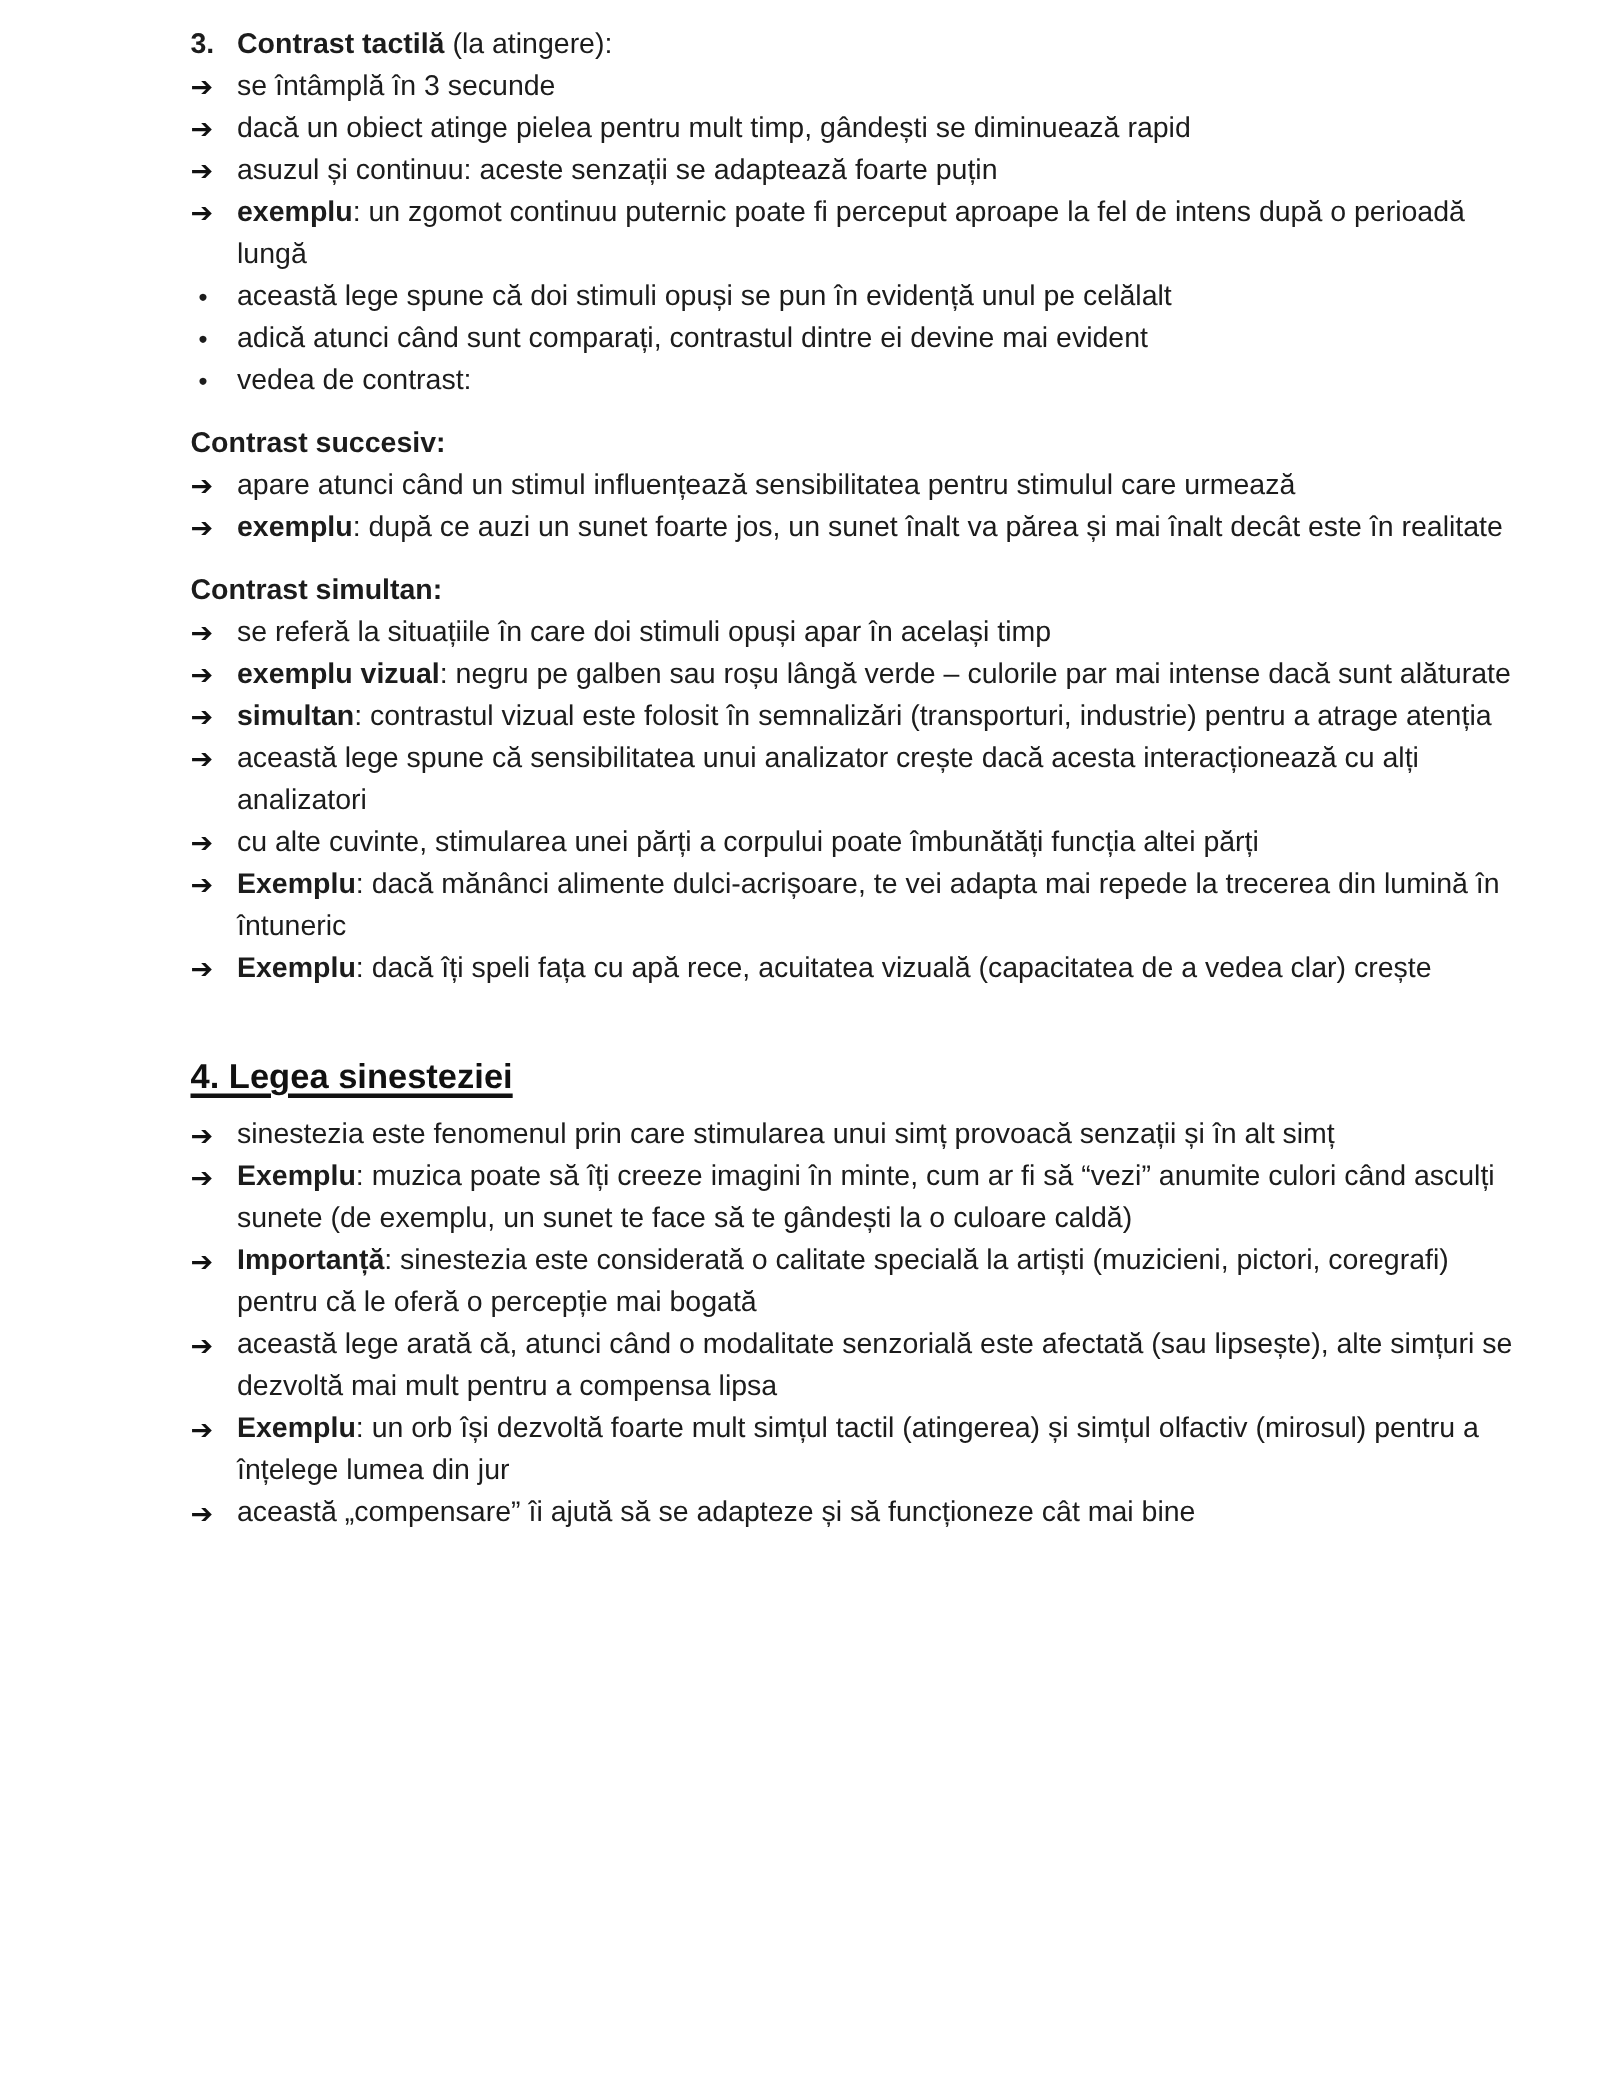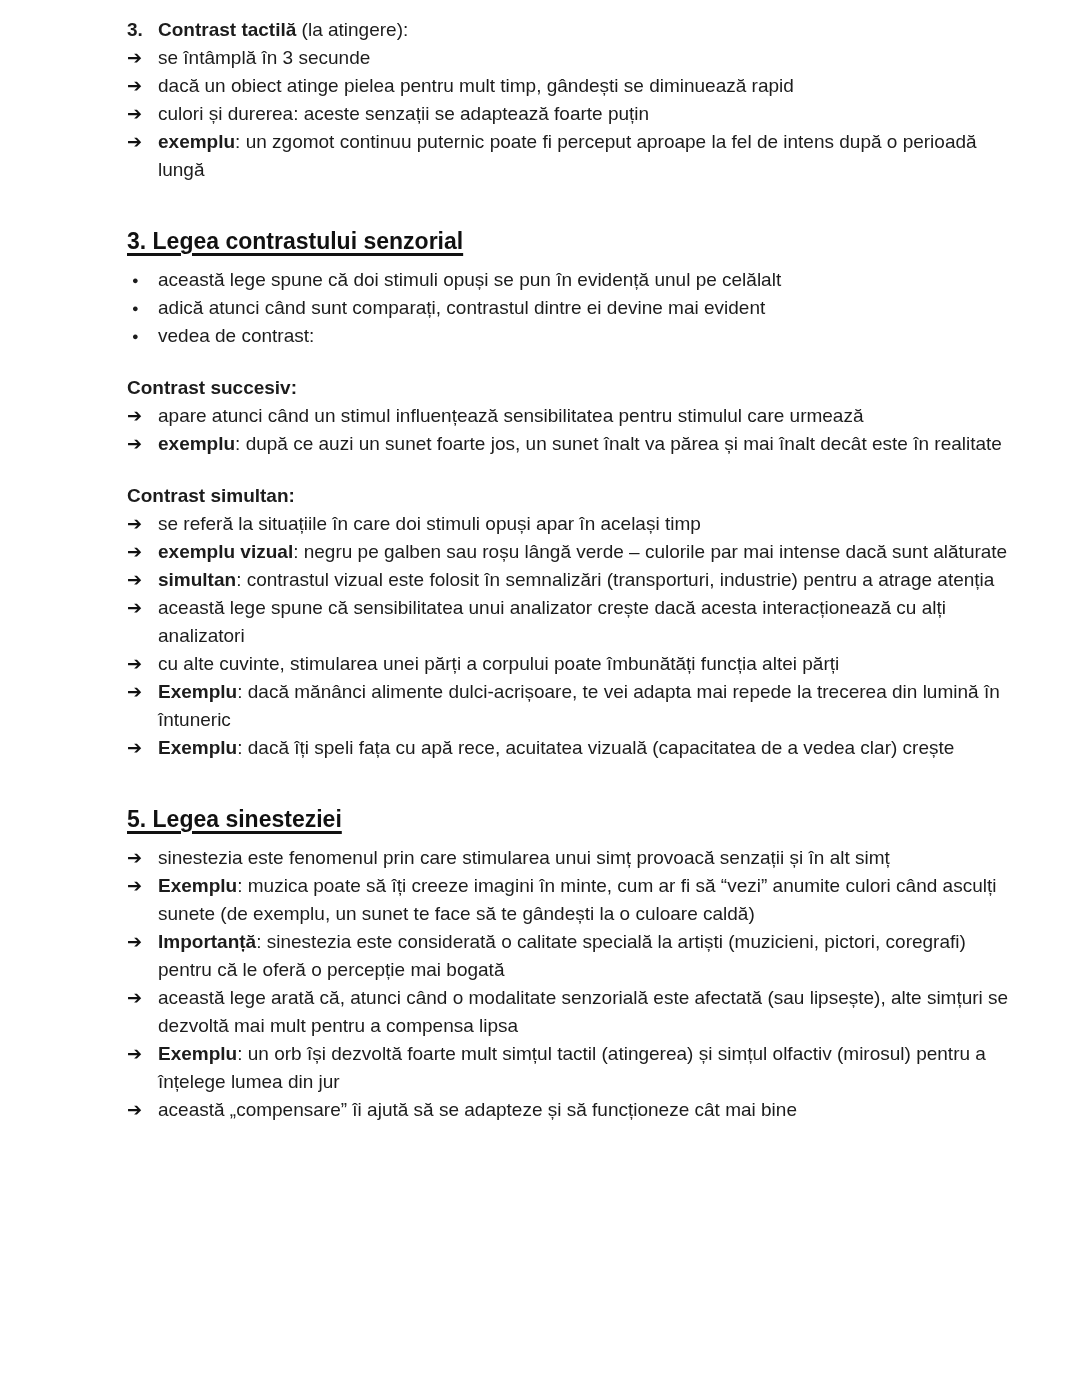--- a/index.html
+++ b/index.html
@@ -48,21 +48,21 @@
     font-size: 23px;
     font-weight: 700;
     text-decoration: underline;
     text-decoration-thickness: 2.5px;
     text-underline-offset: 4px;
     color: #111;
   }
   .subheading {
     font-weight: 700;
     line-height: 28px;
-    margin-top: 24px;
+    margin-top: 14px;
   }
 </style>
 </head>
 <body>
 
 <div class="page">
   <div class="doc">
       <div class="item numbered-item">
         <span class="bullet numbered-bullet">3.</span>
         <span class="item-text"><strong class="bold-label">Contrast tactilă</strong><span class="rest-text"> (la atingere):</span></span>
@@ -70,27 +70,26 @@
       <div class="item arrow-item">
         <span class="bullet arrow-bullet">➔</span>
         <span class="item-text"><span class="rest-text">se întâmplă în 3 secunde</span></span>
       </div>
       <div class="item arrow-item">
         <span class="bullet arrow-bullet">➔</span>
         <span class="item-text"><span class="rest-text">dacă un obiect atinge pielea pentru mult timp, gândești se diminuează rapid</span></span>
       </div>
       <div class="item arrow-item">
         <span class="bullet arrow-bullet">➔</span>
-        <span class="item-text"><span class="rest-text">culori și durerea: aceste senzații se adaptează foarte puțin</span></span>
+        <span class="item-text"><span class="rest-text">asuzul și continuu: aceste senzații se adaptează foarte puțin</span></span>
       </div>
       <div class="item arrow-item">
         <span class="bullet arrow-bullet">➔</span>
         <span class="item-text"><strong class="bold-label">exemplu</strong><span class="rest-text">: un zgomot continuu puternic poate fi perceput aproape la fel de intens după o perioadă lungă</span></span>
       </div>
-      <div class="heading"><span class="heading-text">3. Legea contrastului senzorial</span></div>
       <div class="item dot-item">
         <span class="bullet dot-bullet">●</span>
         <span class="item-text"><span class="rest-text">această lege spune că doi stimuli opuși se pun în evidență unul pe celălalt</span></span>
       </div>
       <div class="item dot-item">
         <span class="bullet dot-bullet">●</span>
         <span class="item-text"><span class="rest-text">adică atunci când sunt comparați, contrastul dintre ei devine mai evident</span></span>
       </div>
       <div class="item dot-item">
         <span class="bullet dot-bullet">●</span>
@@ -127,21 +126,21 @@
         <span class="item-text"><span class="rest-text">cu alte cuvinte, stimularea unei părți a corpului poate îmbunătăți funcția altei părți</span></span>
       </div>
       <div class="item arrow-item">
         <span class="bullet arrow-bullet">➔</span>
         <span class="item-text"><strong class="bold-label">Exemplu</strong><span class="rest-text">: dacă mănânci alimente dulci-acrișoare, te vei adapta mai repede la trecerea din lumină în întuneric</span></span>
       </div>
       <div class="item arrow-item">
         <span class="bullet arrow-bullet">➔</span>
         <span class="item-text"><strong class="bold-label">Exemplu</strong><span class="rest-text">: dacă îți speli fața cu apă rece, acuitatea vizuală (capacitatea de a vedea clar) crește</span></span>
       </div>
-      <div class="heading"><span class="heading-text">5. Legea sinesteziei</span></div>
+      <div class="heading"><span class="heading-text">4. Legea sinesteziei</span></div>
       <div class="item arrow-item">
         <span class="bullet arrow-bullet">➔</span>
         <span class="item-text"><span class="rest-text">sinestezia este fenomenul prin care stimularea unui simț provoacă senzații și în alt simț</span></span>
       </div>
       <div class="item arrow-item">
         <span class="bullet arrow-bullet">➔</span>
         <span class="item-text"><strong class="bold-label">Exemplu</strong><span class="rest-text">: muzica poate să îți creeze imagini în minte, cum ar fi să “vezi” anumite culori când asculți sunete (de exemplu, un sunet te face să te gândești la o culoare caldă)</span></span>
       </div>
       <div class="item arrow-item">
         <span class="bullet arrow-bullet">➔</span>

